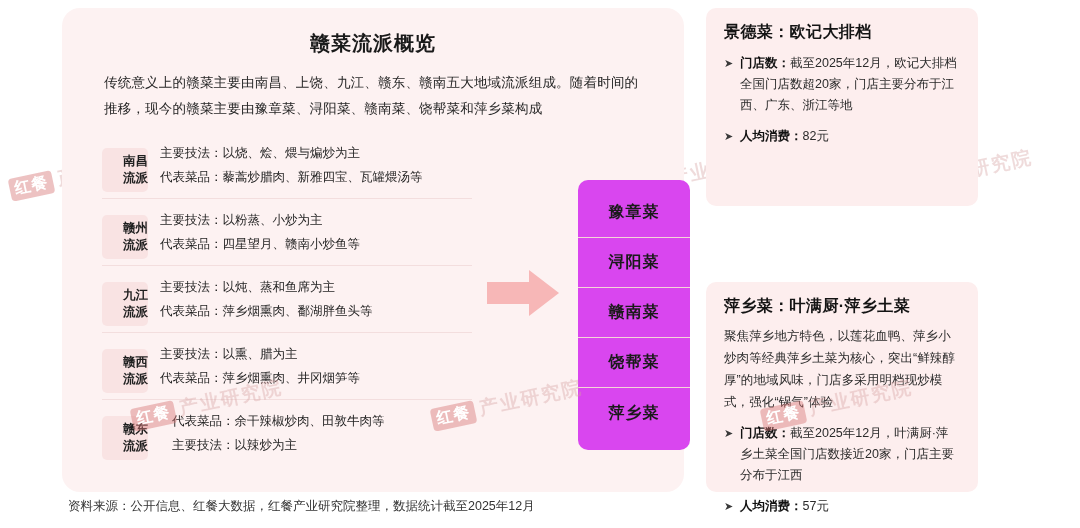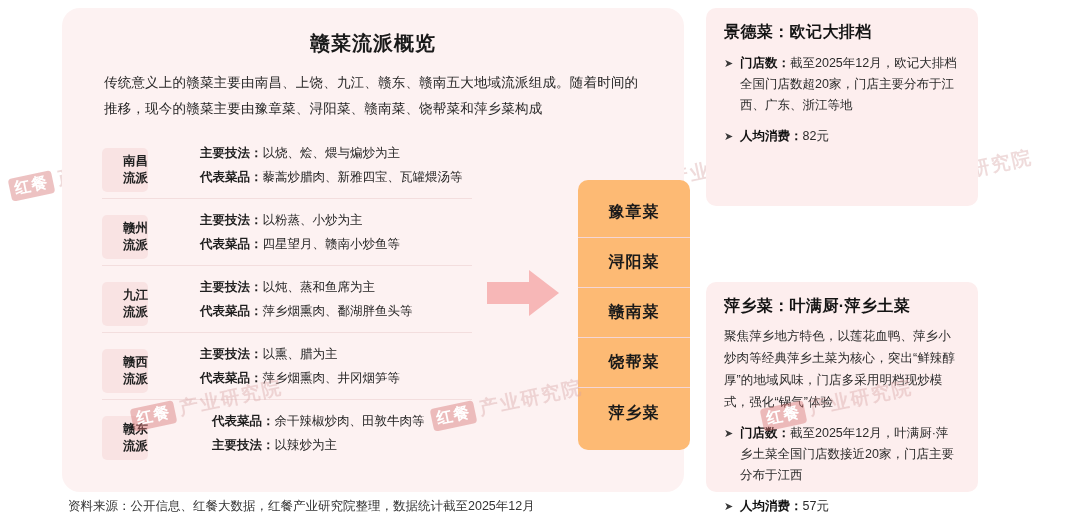--- a/index.html
+++ b/index.html
@@ -52,21 +52,21 @@
     color: #1f1f1f;
     font-size: 12.5px; font-weight: bold;
     line-height: 17px;
     text-align: right;
     padding: 5px 0 0 0;
     margin-top: 12px;
     flex: 0 0 46px;
   }
   .school-body { margin-left: 12px; padding-top: 5px; }
   .school-line { font-size: 12.5px; color: #1f1f1f; line-height: 24px; white-space: nowrap; }
-  .school-line b { font-weight: bold; margin-left: 40px; }
+  .school-line b { font-weight: normal; }
 
   
   .arrow {
     position: absolute; left: 425px; top: 262px;
     width: 72px; height: 46px;
   }
   .arrow .shaft {
     position: absolute; left: 0; top: 12px;
     width: 44px; height: 22px;
     background: #f7b7b7;
@@ -76,21 +76,21 @@
     width: 0; height: 0;
     border-top: 23px solid transparent;
     border-bottom: 23px solid transparent;
     border-left: 30px solid #f7b7b7;
   }
 
   
   .cuisine-col {
     position: absolute; left: 516px; top: 172px;
     width: 112px; height: 270px;
-    background: #fdba74;
+    background: #d946ef;
     border-radius: 10px;
     padding: 8px 0;
   }
   .cuisine-item {
     height: 50px;
     display: flex; align-items: center; justify-content: center;
     font-size: 16px; font-weight: bold; color: #1a1a1a;
     letter-spacing: 1px;
     border-bottom: 1px solid #f4d6d6;
   }

